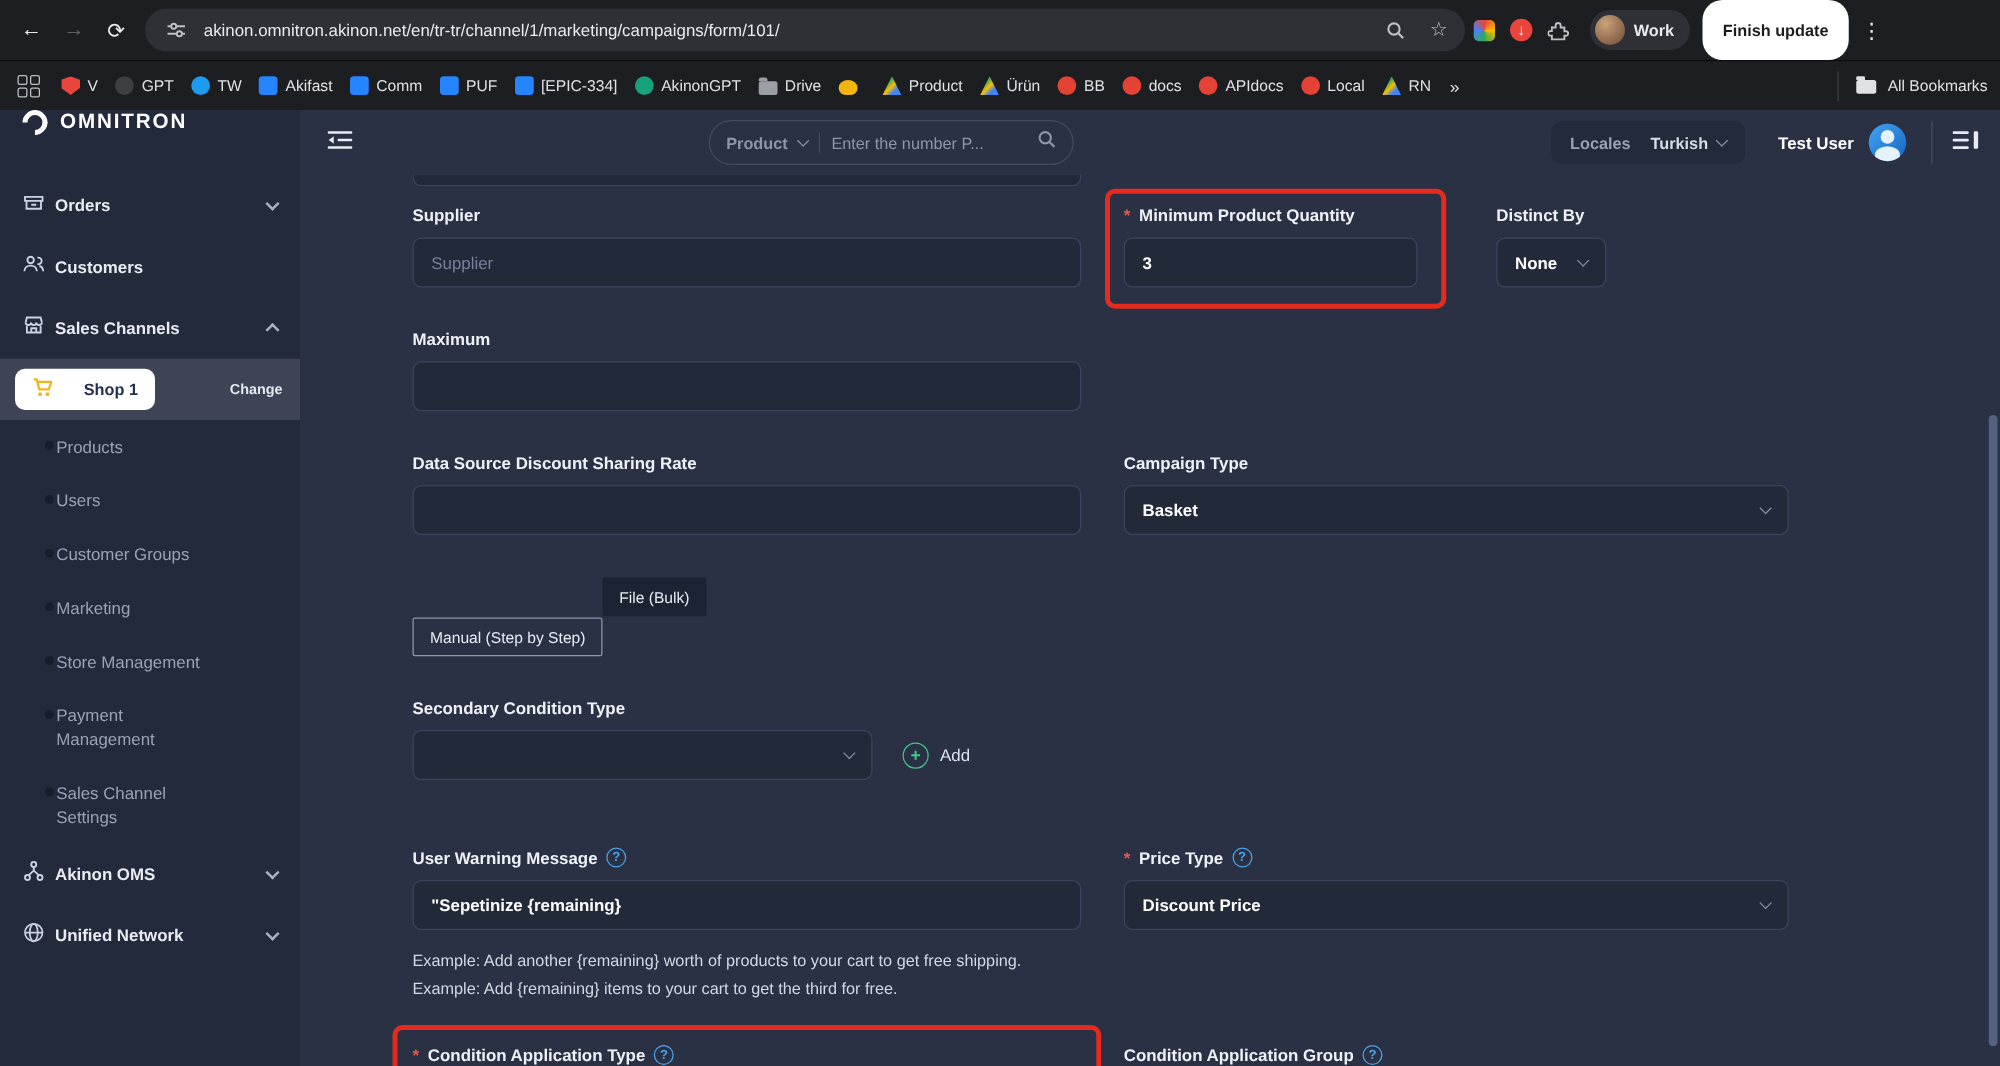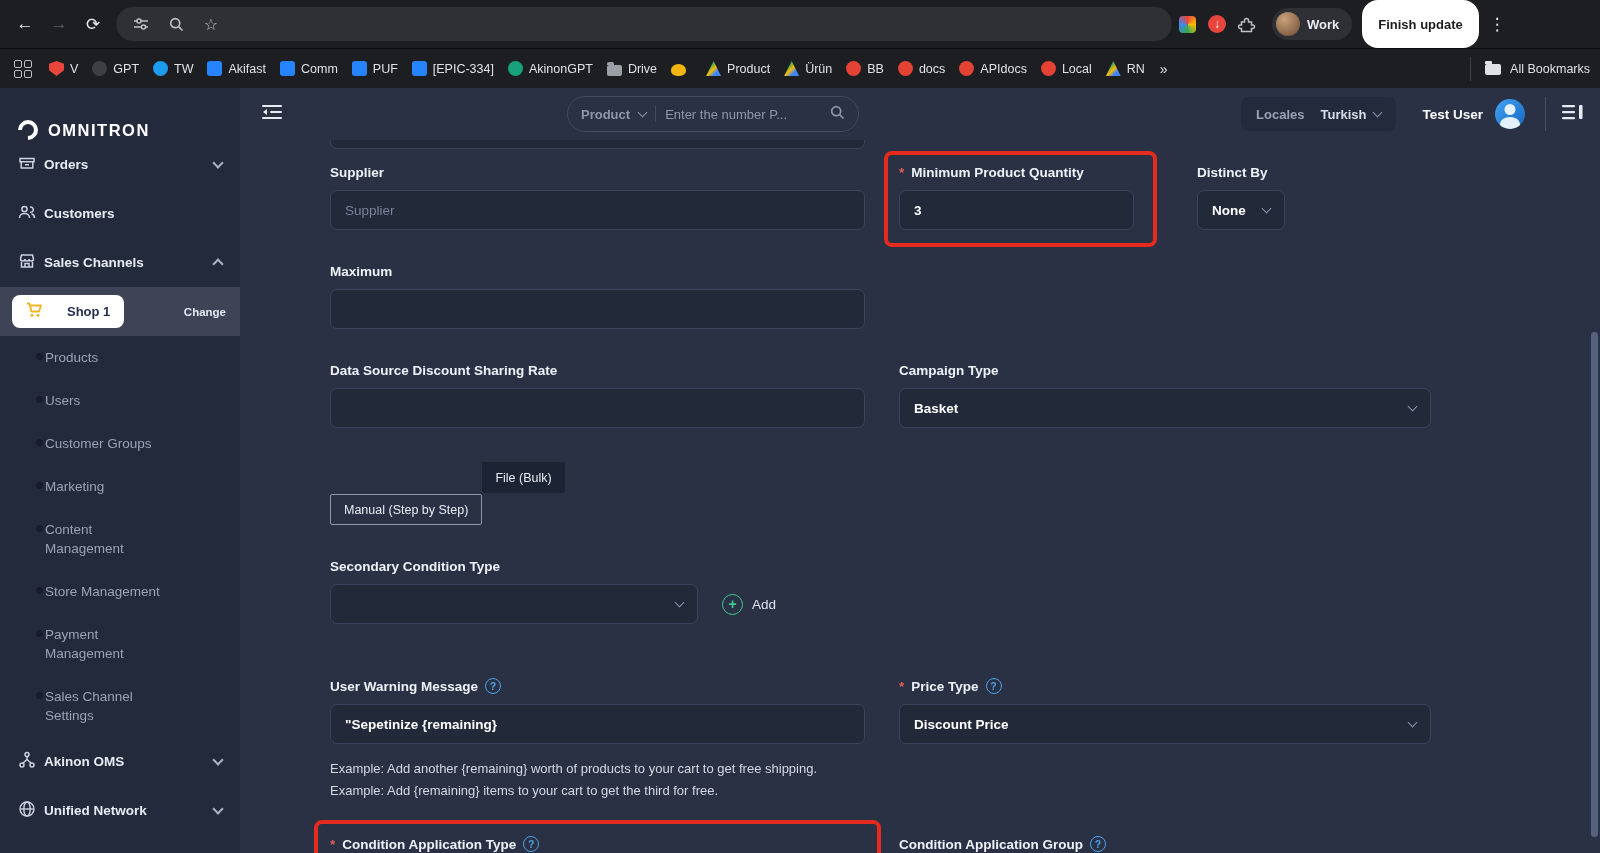--- a/index.html
+++ b/index.html
@@ -52,21 +52,21 @@
   .bookmarks-right { margin-left:auto; display:flex; align-items:center; gap:9px; border-left:1px solid #3c4043;
                      padding-left:14px; height:24px; }
   .folder-glyph { width:16px; height:11px; background:#dfe1e5; border-radius:2px; position:relative; margin-top:2px; }
   .folder-glyph::before { content:""; position:absolute; top:-3px; left:0; width:7px; height:3px; background:#dfe1e5;
                           border-radius:1px 1px 0 0; }
   .bookmarks-right span { color:#dfe1e5; font-size:12.5px; }
 
   
   .app { display:flex; height:765px; position:relative; }
   .sidebar { flex:0 0 240px; width:240px; background:#232a3c; overflow:hidden; }
-  .logo-row { height:52px; display:flex; align-items:flex-end; gap:10px; padding:0 18px; }
+  .logo-row { height:52px; display:flex; align-items:flex-start; gap:10px; padding:0 18px; }
   .logo-mark { width:20px; height:20px; border-radius:50%; border:4px solid #fff; border-left-color:transparent;
                transform:rotate(-45deg); flex:0 0 auto; }
   .logo-text { color:#fff; font-size:16.5px; font-weight:bold; letter-spacing:1.5px; }
   .nav-section { height:49px; display:flex; align-items:center; gap:8px; padding:0 18px; }
   .nav-label { color:#e8ebf2; font-size:13.5px; font-weight:bold; flex:1; }
   .chev { width:8px; height:8px; border-right:2px solid #aab1c2; border-bottom:2px solid #aab1c2; flex:0 0 auto; }
   .chev.down { transform:rotate(45deg); margin-top:-3px; }
   .chev.up { transform:rotate(-135deg); margin-top:3px; }
   .shop-row { height:49px; background:#3e4456; display:flex; align-items:center; gap:10px; padding:0 14px 0 12px; }
   .shop-pill { background:#fff; border-radius:8px; height:33px; display:flex; align-items:center; gap:24px; padding:0 14px; }
@@ -151,20 +151,21 @@
   <div class="nav-btn dim">→</div>
   <div class="nav-btn">⟳</div>
   <div class="url-pill">
     <span class="pill-icon">
       <svg width="16" height="16" viewBox="0 0 16 16" fill="none" stroke="#bdc1c6" stroke-width="1.6">
         <path d="M1 5 h14 M1 11 h14"></path>
           <circle cx="6" cy="5" r="2" fill="#1d1e21"></circle>
           <circle cx="10.5" cy="11" r="2" fill="#1d1e21"></circle>
       </svg>
     </span>
+    <span class="url-text">akinon.omnitron.akinon.net/en/tr-tr/channel/1/marketing/campaigns/form/101/</span>
     <span class="pill-icon">
       <svg width="15" height="15" viewBox="0 0 15 15" fill="none" stroke="#bdc1c6" stroke-width="1.7">
         <circle cx="6.2" cy="6.2" r="4.5"></circle>
           <path d="M9.6 9.6 L13.5 13.5"></path>
       </svg>
     </span>
     <span class="pill-icon">☆</span>
   </div>
   <div class="ext-icon">
       <span class="ext-colorful"></span>
@@ -354,24 +355,20 @@
       <div class="sub-item">
         <span class="sub-dot"></span>
         <span class="sub-label">Customer Groups</span>
       </div>
 
       <div class="sub-item">
         <span class="sub-dot"></span>
         <span class="sub-label">Marketing</span>
       </div>
 
-      <div class="sub-item">
-        <span class="sub-dot"></span>
-        <span class="sub-label">Content Management</span>
-      </div>
 
       <div class="sub-item">
         <span class="sub-dot"></span>
         <span class="sub-label">Store Management</span>
       </div>
 
       <div class="sub-item">
         <span class="sub-dot"></span>
         <span class="sub-label">Payment Management</span>
       </div>

